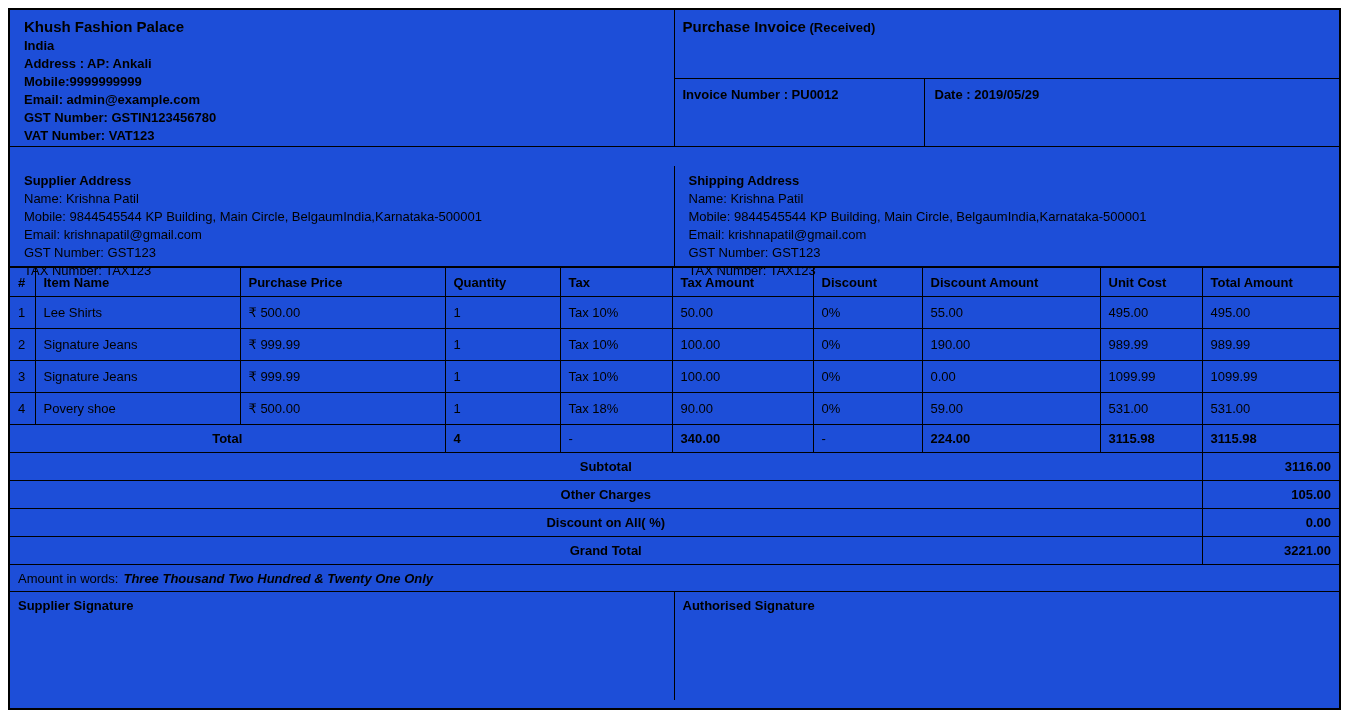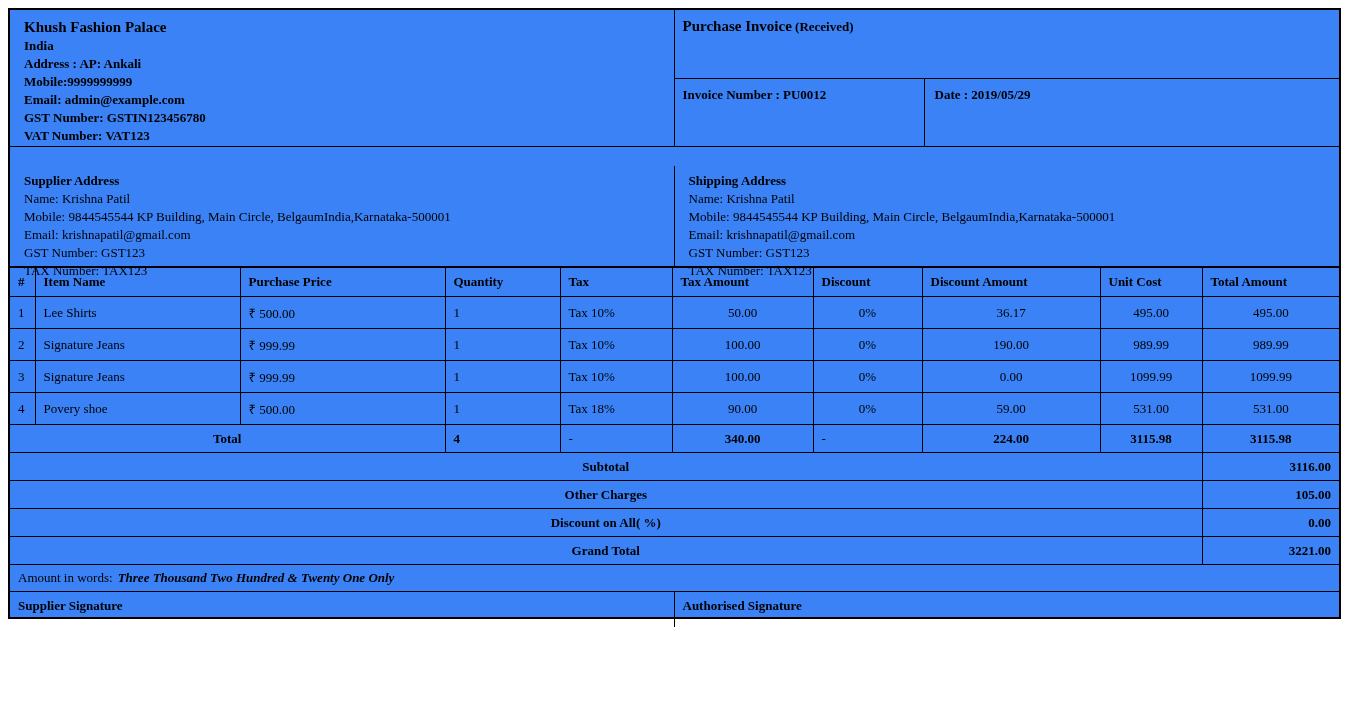--- a/index.html
+++ b/index.html
@@ -4,25 +4,24 @@
 <style>
   * { box-sizing: border-box; margin: 0; padding: 0; }
   body {
     background: #ffffff;
     font-family: "Liberation Sans", "DejaVu Sans", sans-serif;
     color: #000000;
     font-size: 13px;
   }
   .page {
     width: 1333px;
-    height: 611px;
+    height: 702px;
     margin: 8px;
     border: 2px solid #000;
-    background: #3b82f6;
-    font-family: Liberation Serif, serif;
+    background: #1d4ed8;
   }
   
   .hdr-row { display: flex; height: 137px; border-bottom: 1px solid #000; }
   .company {
     width: 50%;
     border-right: 1px solid #000;
     padding: 7px 14px;
     font-weight: bold;
     line-height: 18px;
   }
@@ -48,21 +47,21 @@
   .addr { width: 50%; padding: 6px 14px; line-height: 18px; margin-top: 19px; }
   .addr.supplier { border-right: 1px solid #000; }
   .addr-heading { font-weight: bold; }
   
   table { width: 100%; border-collapse: collapse; table-layout: fixed; }
   th, td { border: 1px solid #000; padding: 0 8px; vertical-align: middle; overflow: hidden; }
   tr > *:first-child { border-left: none; }
   tr > *:last-child { border-right: none; }
   thead th { height: 29px; text-align: left; font-weight: bold; font-size: 13px; }
   tbody td { height: 32px; }
-  td.num { text-align: center; margin-top: 36px; }
+  td.num { text-align: left; margin-top: 36px; }
   tr.total-row td { height: 28px; font-weight: bold; }
   tr.total-row td.total-label { text-align: center; }
   tr.total-row td.dash { font-weight: normal; text-align: left; }
   tr.summary-row td { height: 28px; font-weight: bold; }
   tr.summary-row td.sum-label { text-align: center; }
   tr.summary-row td.sum-value { text-align: right; }
   
   .words-row {
     height: 27px;
     border-bottom: 1px solid #000;
@@ -151,21 +150,21 @@
     </thead>
     <tbody>
       <tr>
         <td>1</td>
         <td>Lee Shirts</td>
         <td>₹ 500.00</td>
         <td>1</td>
         <td>Tax 10%</td>
         <td class="num">50.00</td>
         <td class="num">0%</td>
-        <td class="num">36.17</td>
+        <td class="num">55.00</td>
         <td class="num">495.00</td>
         <td class="num">495.00</td>
       </tr>
       <tr>
         <td>2</td>
         <td>Signature Jeans</td>
         <td>₹ 999.99</td>
         <td>1</td>
         <td>Tax 10%</td>
         <td class="num">100.00</td>

